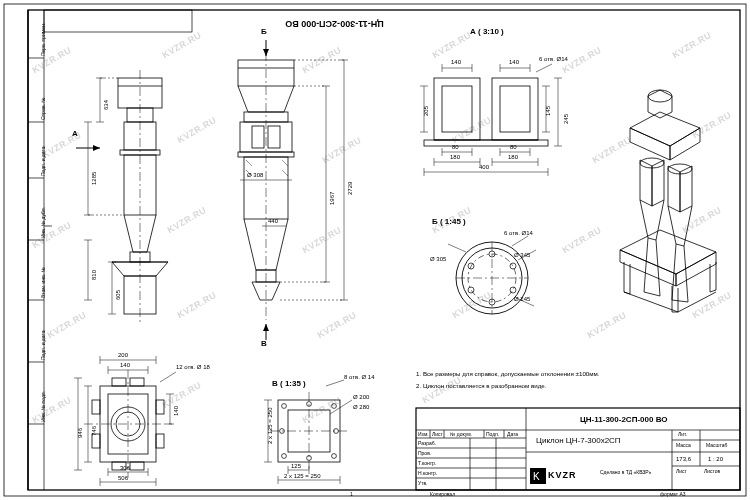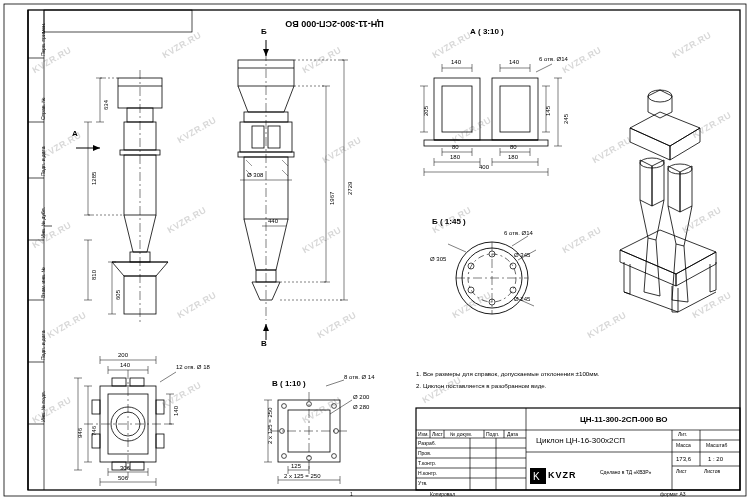--- a/index.html
+++ b/index.html
@@ -376,21 +376,21 @@
   </svg>
   <div class="txt t6" style="left:118px;top:352px;">200</div>
   <div class="txt t6" style="left:120px;top:362px;">140</div>
   <div class="txt t6 rot90" style="left:173px;top:416px;">140</div>
   <div class="txt t6 rot90" style="left:77px;top:438px;">946</div>
   <div class="txt t6 rot90" style="left:91px;top:436px;">746</div>
   <div class="txt t6" style="left:120px;top:465px;">306</div>
   <div class="txt t6" style="left:118px;top:475px;">506</div>
   <div class="txt t6" style="left:176px;top:364px;">12 отв. Ø 18</div>
 
-  <div class="txt t8" style="left:272px;top:380px;font-weight:bold;">В ( 1:10 )</div>
+  <div class="txt t8" style="left:272px;top:380px;font-weight:bold;">В ( 1:35 )</div>
   <svg width="750" height="500">
     <g stroke="#000" fill="none" stroke-width="0.8">
       <rect x="278" y="400" width="62" height="62"></rect>
       <rect x="288" y="410" width="42" height="42"></rect>
     </g>
     <g fill="none" stroke="#000" stroke-width="0.7">
       <circle cx="284" cy="406" r="2.4"></circle>
       <circle cx="309" cy="404" r="2.4"></circle>
       <circle cx="334" cy="406" r="2.4"></circle>
       <circle cx="336" cy="431" r="2.4"></circle>
@@ -454,21 +454,21 @@
       <line x1="672" y1="430" x2="672" y2="452"></line>
       <line x1="700" y1="430" x2="700" y2="452"></line>
       <line x1="672" y1="440" x2="740" y2="440"></line>
       <line x1="672" y1="452" x2="672" y2="490"></line>
       <line x1="700" y1="452" x2="700" y2="466"></line>
       <line x1="672" y1="466" x2="740" y2="466"></line>
     </g>
   </svg>
 
   <div class="txt t8" style="left:580px;top:416px;font-weight:bold;">ЦН-11-300-2СП-000 ВО</div>
-  <div class="txt t8" style="left:536px;top:437px;">Циклон ЦН-16-300х2СП</div>
+  <div class="txt t8" style="left:536px;top:437px;">Циклон ЦН-7-300х2СП</div>
 
   <div class="txt t5" style="left:418px;top:432px;">Изм.</div>
   <div class="txt t5" style="left:432px;top:432px;">Лист</div>
   <div class="txt t5" style="left:450px;top:432px;">№ докум.</div>
   <div class="txt t5" style="left:486px;top:432px;">Подп.</div>
   <div class="txt t5" style="left:507px;top:432px;">Дата</div>
 
   <div class="txt t5" style="left:418px;top:441px;">Разраб.</div>
   <div class="txt t5" style="left:418px;top:451px;">Пров.</div>
   <div class="txt t5" style="left:418px;top:461px;">Т.контр.</div>

